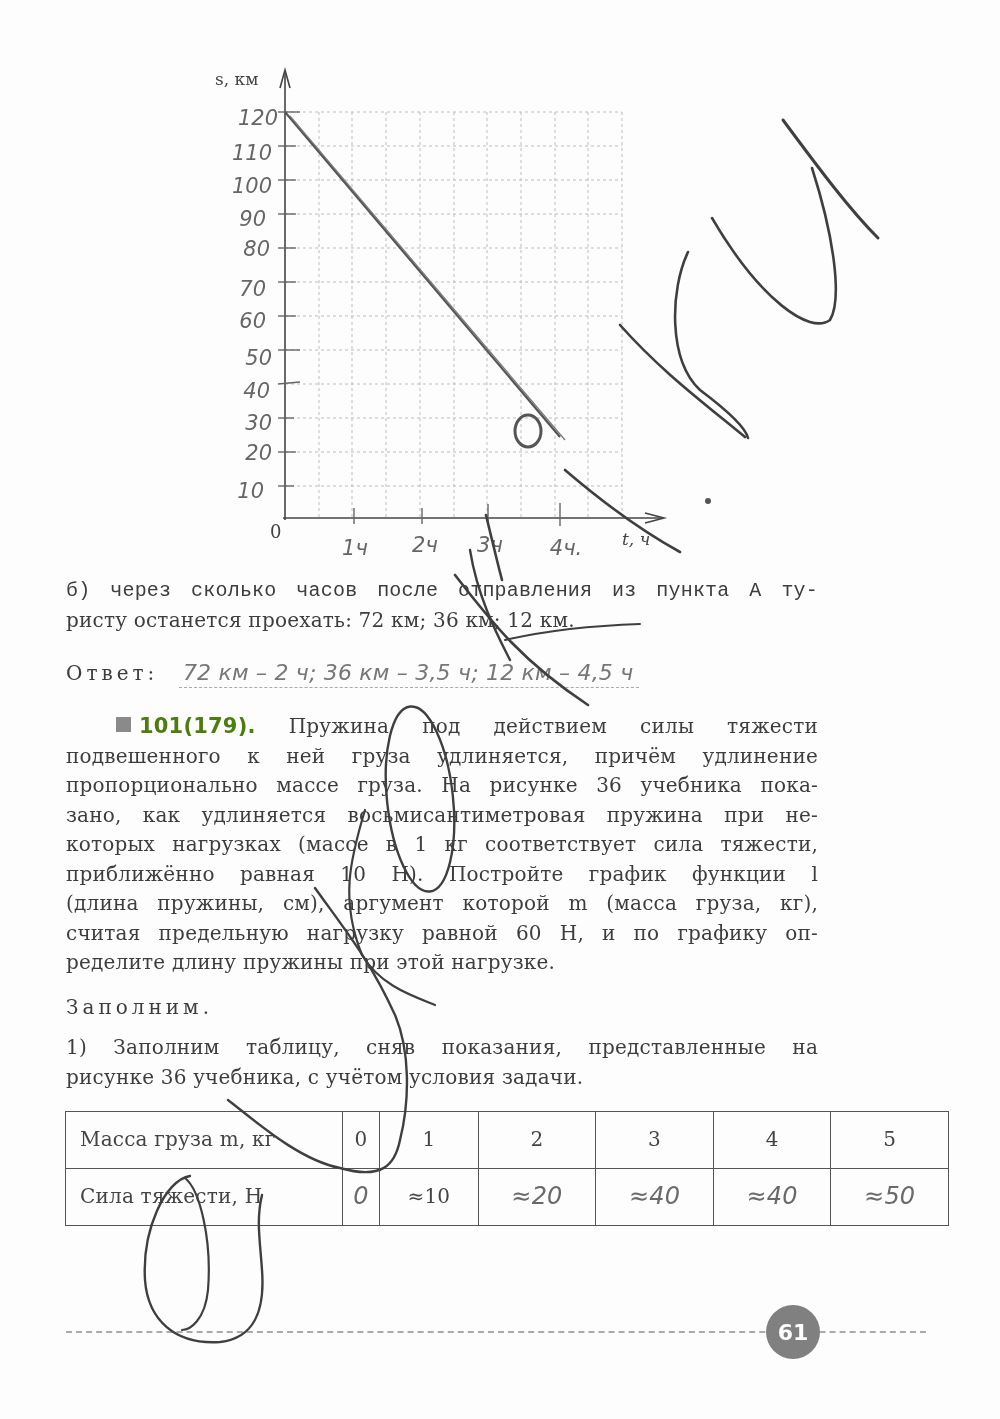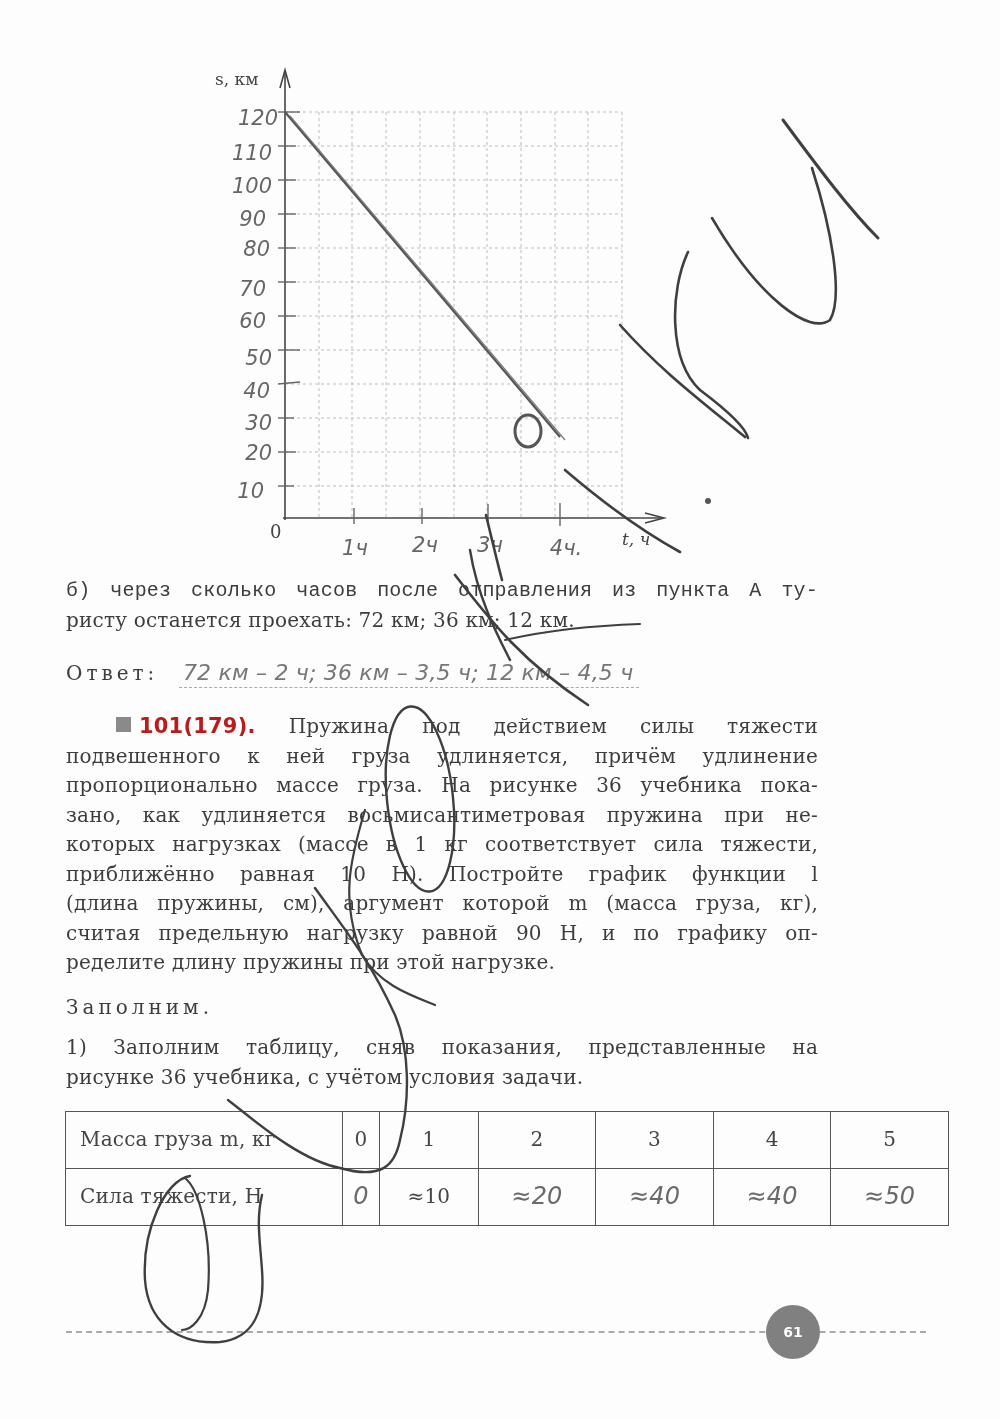--- a/index.html
+++ b/index.html
@@ -8,30 +8,30 @@
     background:#fdfdfd; color:#3a3a3a;
     font-family:"DejaVu Serif", "Liberation Serif", serif;
   }
   .abs { position:absolute; }
   .graph { left:0; top:0; width:1000px; height:570px; }
   .tx { font-family:"DejaVu Serif", serif; font-size:20px; letter-spacing:0.2px; line-height:29.5px; color:#3d3d3d; }
   .para { position:absolute; left:66px; width:752px; }
   .justify { text-align:justify; text-align-last:justify; }
   .answer-label { letter-spacing:4px; }
   .handwrite { font-family:"DejaVu Sans", sans-serif; font-style:italic; color:#777; font-weight:300; }
-  .task-num { font-family:"DejaVu Sans", sans-serif; font-weight:bold; font-size:21px; color:#b91c1c; }
+  .task-num { font-family:"DejaVu Sans", sans-serif; font-weight:bold; font-size:21px; color:#4d7c0f; }
   .square { display:inline-block; width:15px; height:15px; background:#8a8a8a; margin-right:8px; vertical-align:1px; }
   .sol-label { letter-spacing:4px; }
   table.data { position:absolute; left:65px; top:1111px; border-collapse:collapse; width:884px; }
   table.data td { border:1px solid #555; height:56px; text-align:center; font-size:20px; color:#444; padding:0; }
   table.data td.hdr { text-align:left; padding-left:14px; width:262px; }
   table.data td.hw { font-family:"DejaVu Sans", sans-serif; font-style:italic; color:#6a6a6a; font-size:24px; }
   .footer-line { left:66px; top:1331px; width:860px; border-top:2px dashed #aaa; }
   .page-badge { left:766px; top:1305px; width:54px; height:54px; border-radius:50%; background:#808080;
-    color:#fff; font-family:"DejaVu Sans", sans-serif; font-weight:bold; font-size:14px;
+    color:#fff; font-family:"DejaVu Sans", sans-serif; font-weight:bold; font-size:22px;
     display:flex; align-items:center; justify-content:center; }
   .overlay { left:0; top:0; width:1000px; height:1419px; pointer-events:none; }
 </style>
 </head>
 <body>
 
 <svg class="abs graph" viewBox="0 0 1000 570" width="1000" height="570">
 
   <g stroke="#bdbdbd" stroke-width="1" stroke-dasharray="3,3" fill="none">
     <line x1="285" y1="112" x2="622" y2="112"></line>
@@ -128,21 +128,21 @@
   <div class="justify" style="padding-left:50px;">
     <span class="square"></span><span class="task-num">101(179).</span>
     <span>Пружина под действием силы тяжести</span>
   </div>
   <div class="justify">подвешенного к ней груза удлиняется, причём удлинение</div>
   <div class="justify">пропорционально массе груза. На рисунке 36 учебника пока-</div>
   <div class="justify">зано, как удлиняется восьмисантиметровая пружина при не-</div>
   <div class="justify">которых нагрузках (массе в 1 кг соответствует сила тяжести,</div>
   <div class="justify">приближённо равная 10 Н). Постройте график функции l</div>
   <div class="justify">(длина пружины, см), аргумент которой m (масса груза, кг),</div>
-  <div class="justify">считая предельную нагрузку равной 90 Н, и по графику оп-</div>
+  <div class="justify">считая предельную нагрузку равной 60 Н, и по графику оп-</div>
   <div>ределите длину пружины при этой нагрузке.</div>
 </div>
 
 <div class="para tx sol-label" style="top:993px;">Заполним.</div>
 <div class="para tx justify" style="top:1033px;">1) Заполним таблицу, сняв показания, представленные на</div>
 <div class="para tx" style="top:1063px;">рисунке 36 учебника, с учётом условия задачи.</div>
 
 <table class="data tx">
   <tbody>
       <tr>

